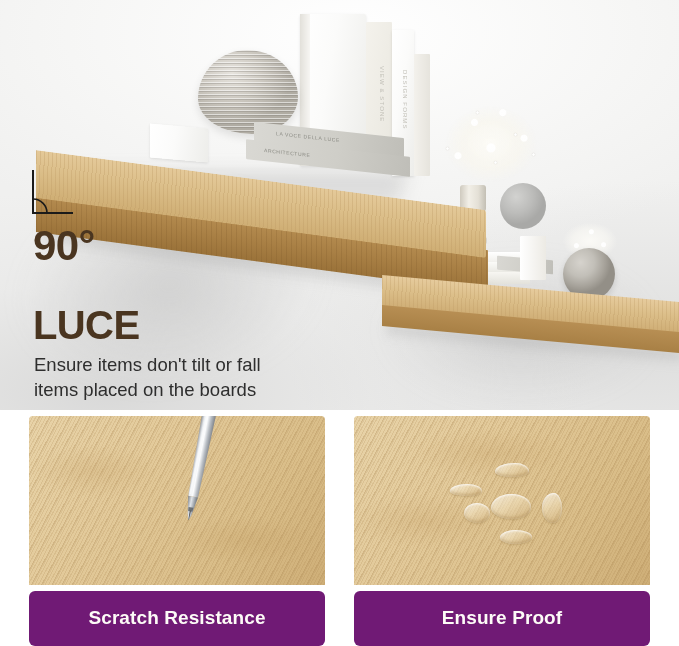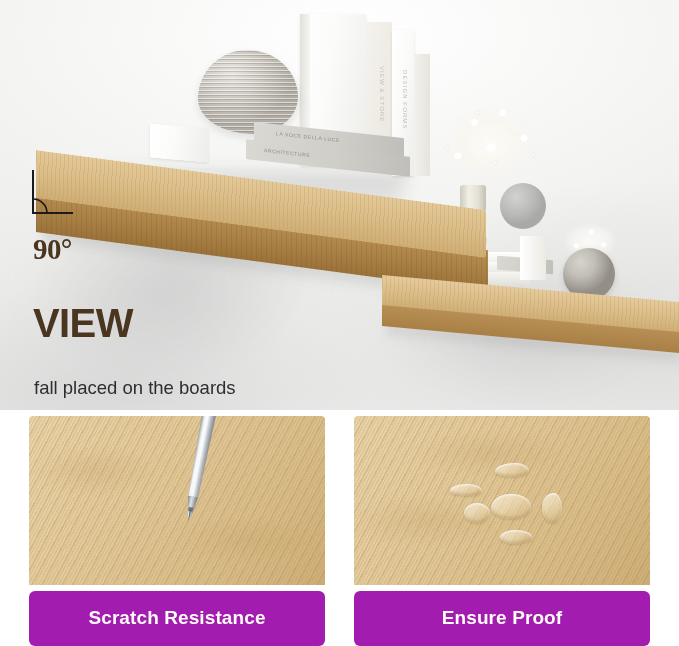--- a/index.html
+++ b/index.html
@@ -260,22 +260,21 @@
   .headline {
     margin: 0;
     font-family: "Liberation Sans", sans-serif;
     font-weight: 700;
     font-size: 40px;
     line-height: 0.97;
     letter-spacing: -0.6px;
     color: #4a3520;
   }
   .headline .deg {
-    font-size: 29px;
-    font-family: Liberation Serif, serif;
+    font-size: 42px;
   }
   .subcopy {
     margin: 9px 0 0 1px;
     font-family: "Liberation Sans", sans-serif;
     font-weight: 400;
     font-size: 18.5px;
     line-height: 1.32;
     color: #2e2e2e;
     max-width: 330px;
   }
@@ -333,21 +332,21 @@
     box-shadow:
       inset 0 1px 2px rgba(255,255,255,0.85),
       inset 0 -2px 3px rgba(160,126,72,0.35),
       0 1px 2px rgba(140,108,58,0.30);
   }
 
   .banner {
     margin-top: 6px;
     height: 56px;
     border-radius: 6px;
-    background: #a21caf;
+    background: #701a75;
     display: flex;
     align-items: center;
     justify-content: center;
     color: #fdfbf7;
     font-family: "Liberation Sans", sans-serif;
     font-weight: 700;
     font-size: 19px;
     letter-spacing: 0.1px;
   }
 </style>
@@ -429,25 +428,25 @@
       <path d="M5 2 L5 45 L45 45" fill="none" stroke="#1a1a1a" stroke-width="2"></path>
       <path d="M5 31 A14 14 0 0 1 19 45" fill="none" stroke="#1a1a1a" stroke-width="1.6"></path>
     </svg>
 
   </div>
 
   <div class="copy">
     <h1 class="headline">
       <span class="deg">90°</span><br>
       <br>
-      <span>VIEW</span>
+      <span>LUCE</span>
     </h1>
     <p class="subcopy">
-      <br>
-      <span>fall placed on the boards</span>
+      <span>Ensure items don't tilt or fall</span><br>
+      <span>items placed on the boards</span>
     </p>
   </div>
 
   <div class="features">
 
     <div class="feature">
       <div class="tile">
         <span class="grain-blotch" style="left:-20px; top:20px; width:170px; height:70px;"></span>
         <span class="grain-blotch" style="left:120px; top:92px; width:190px; height:64px;"></span>
         <svg class="screwdriver" viewBox="0 0 40 118">

